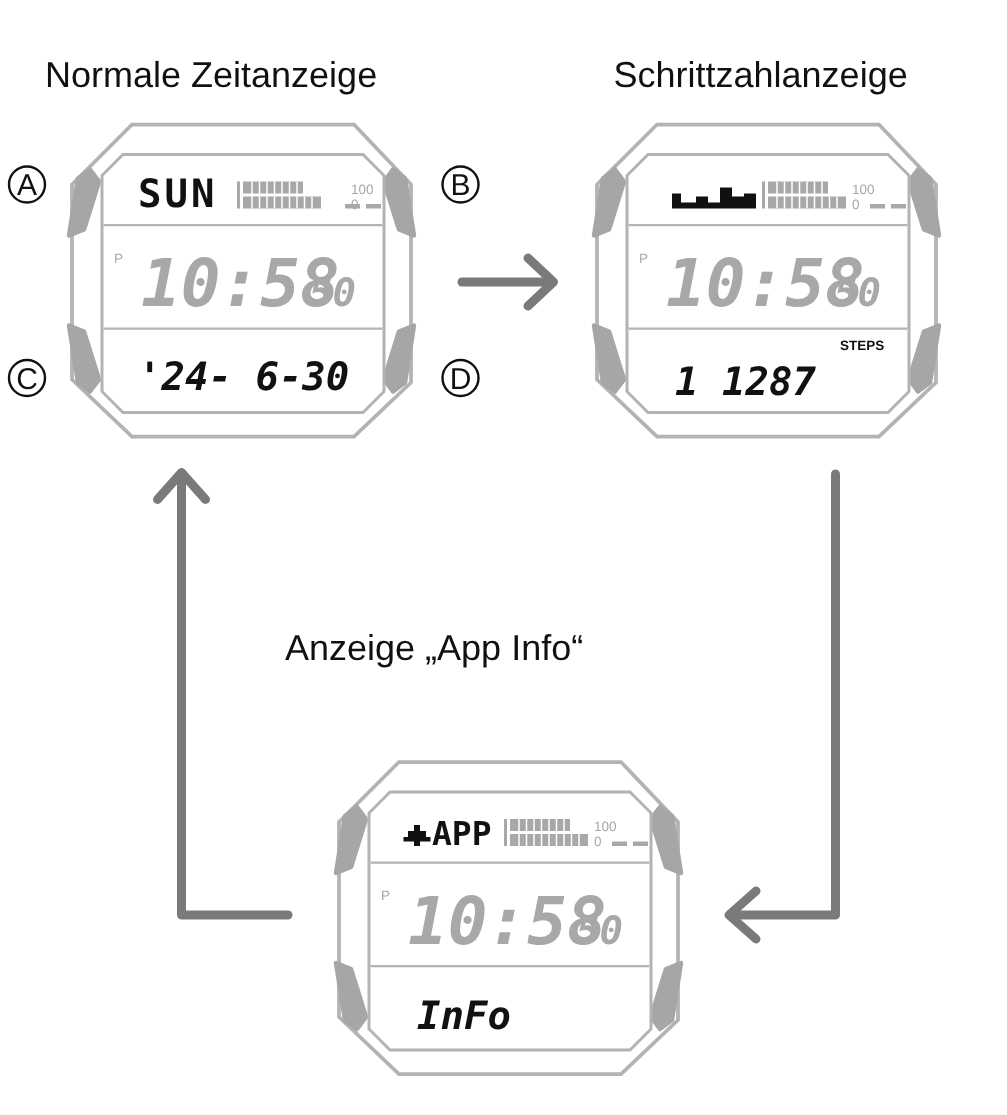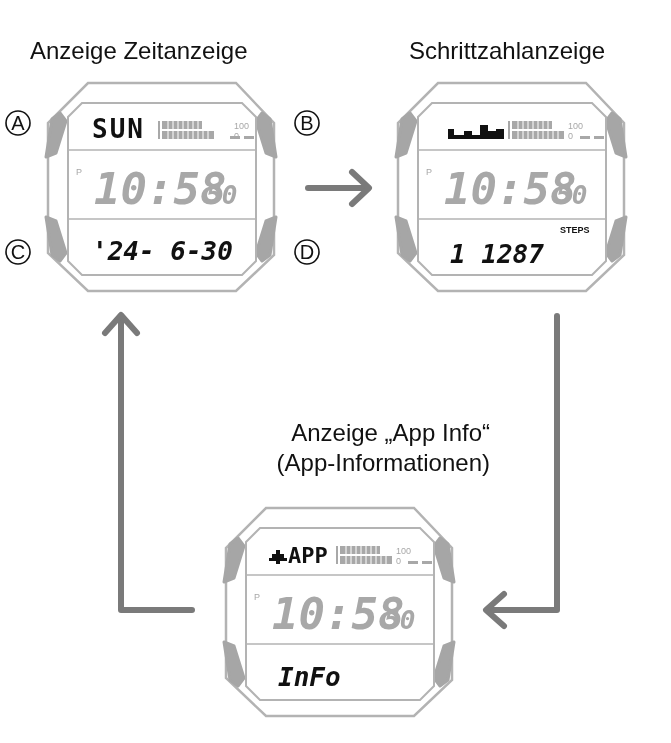--- a/index.html
+++ b/index.html
@@ -1,30 +1,29 @@
 <!DOCTYPE html>
 <html><head>
 <meta charset="utf-8">
 <style>
   html, body { margin:0; padding:0; background:#ffffff; }
   body { width:671px; height:743px; position:relative; overflow:hidden;
          font-family:"Liberation Sans", sans-serif; }
   .label { position:absolute; color:#111; font-size:24px; white-space:nowrap; }
-  .label-center { text-align:right; line-height:30px; }
+  .label-center { text-align:left; line-height:30px; }
   svg { position:absolute; left:0; top:0; }
   .lcd-text { font-family:"DejaVu Sans Mono", monospace; font-weight:bold; }
 </style>
 </head>
 <body>
 
-<div class="label" style="left:30px; top:37px;">Anzeige Zeitanzeige</div>
+<div class="label" style="left:30px; top:37px;">Normale Zeitanzeige</div>
 <div class="label" style="left:409px; top:37px;">Schrittzahlanzeige</div>
 <div class="label label-center" style="left:190px; top:418px; width:300px;">
   <div>Anzeige „App Info“</div>
-  <div>(App-Informationen)</div>
 </div>
 
 <svg width="671" height="743" viewBox="0 0 671 743" xmlns="http://www.w3.org/2000/svg">
   <defs>
 
     <g id="case">
       <polygon points="54,0 202,0 240,40 240,172 202,208 54,208 14,170 14,40" fill="#fff" stroke="#b3b3b3" stroke-width="2.5"></polygon>
 
       <path d="M18,36 L26,30 L32,38 L22,70 L12,74 Z" fill="#a6a6a6" stroke="#a6a6a6" stroke-width="3" stroke-linejoin="round"></path>
       <path d="M236,36 L228,30 L222,38 L232,70 L242,74 Z" fill="#a6a6a6" stroke="#a6a6a6" stroke-width="3" stroke-linejoin="round"></path>

